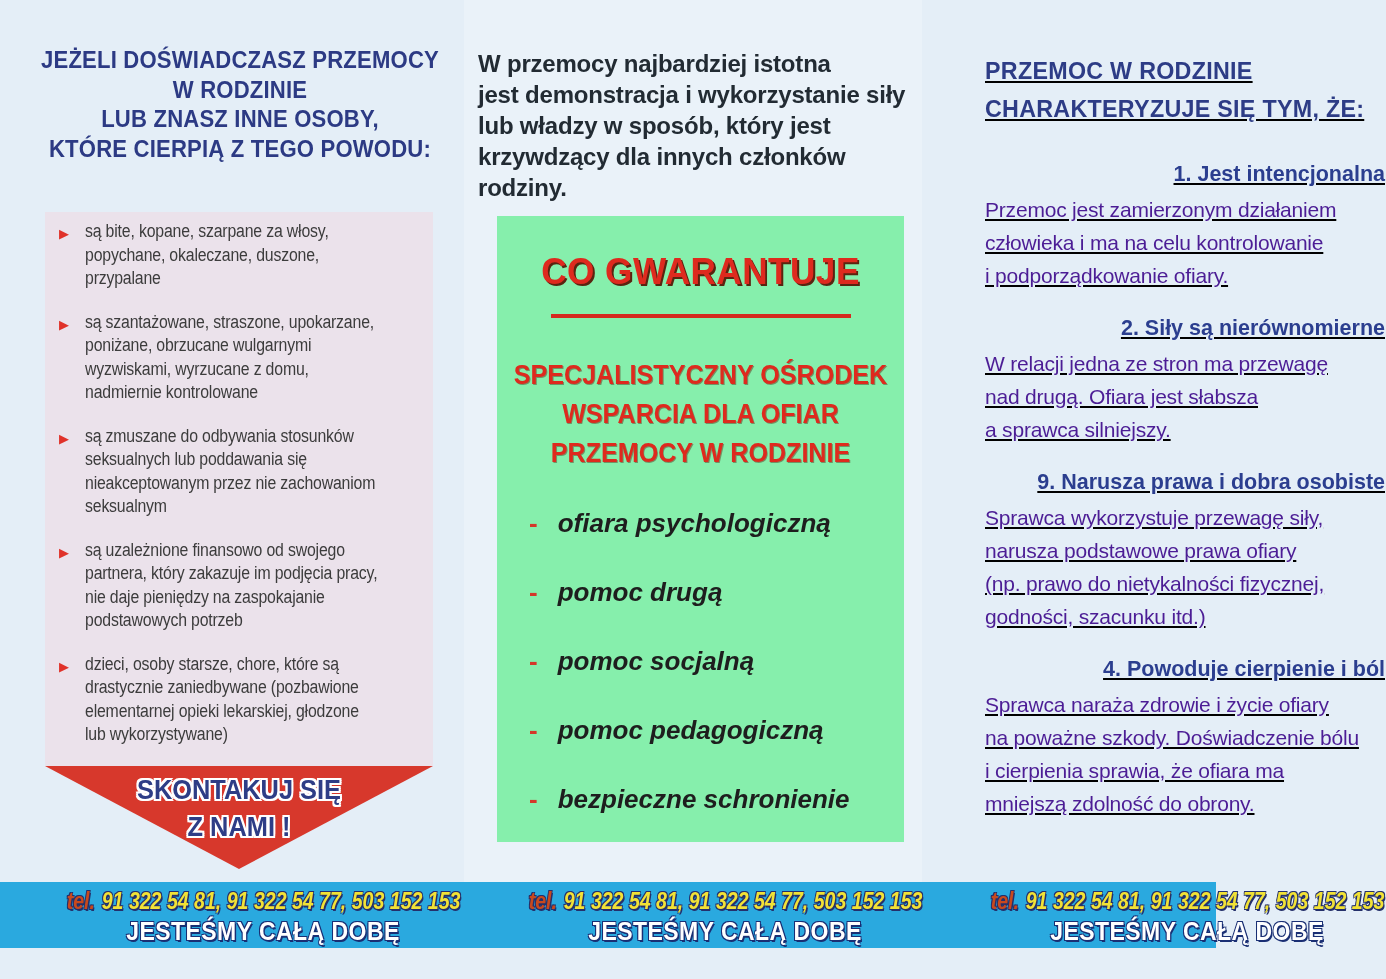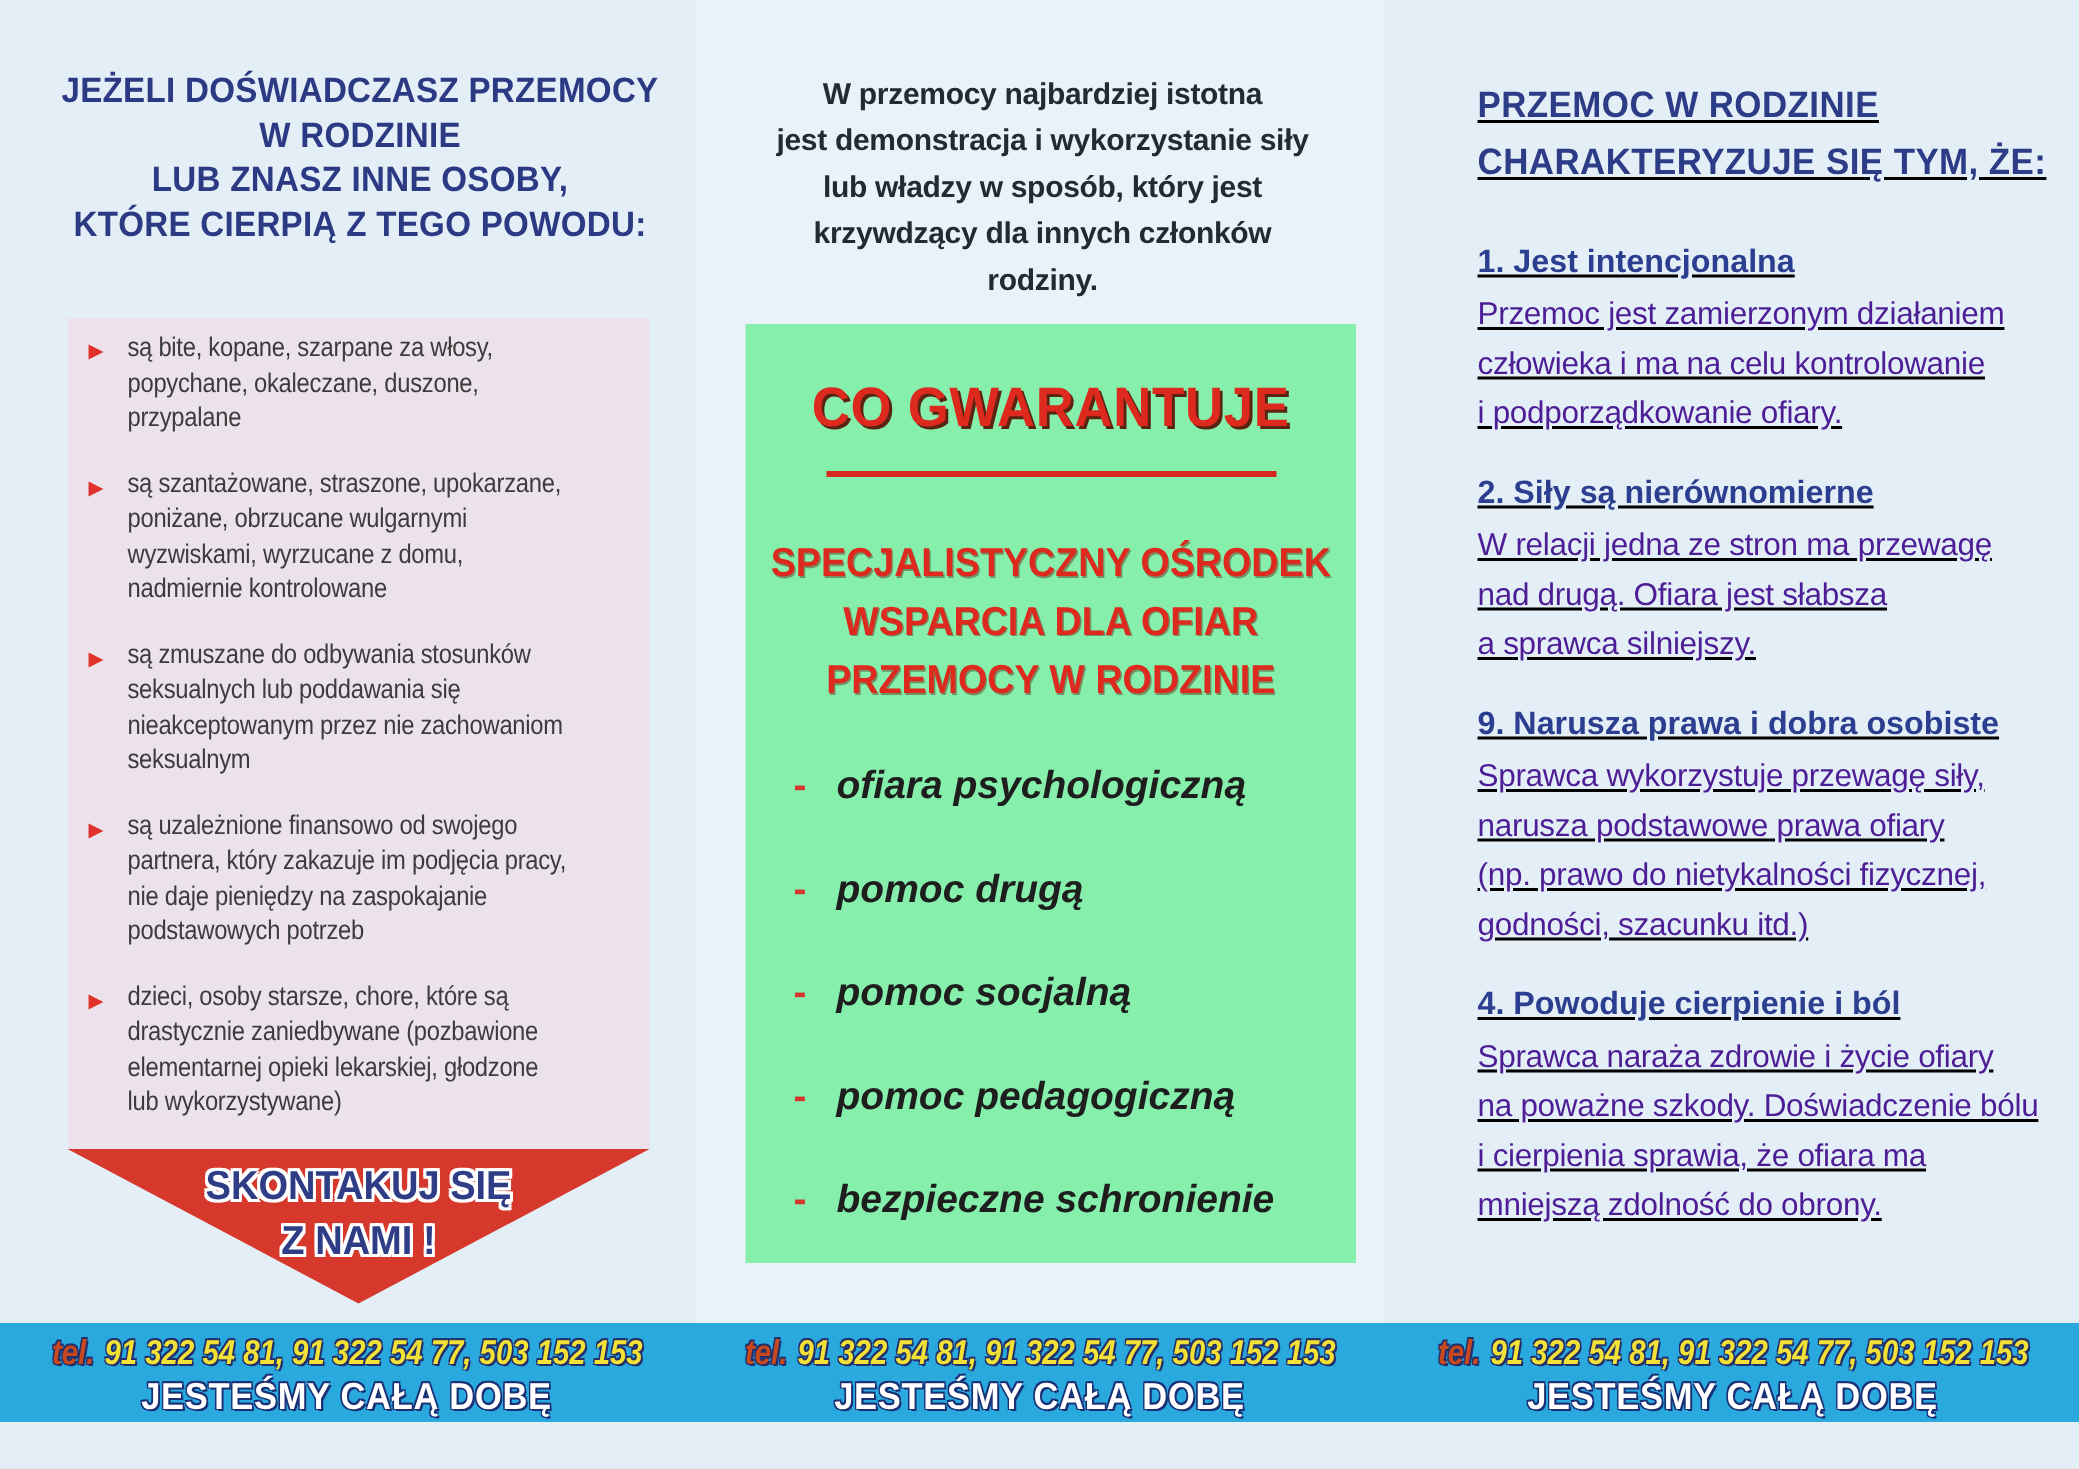--- a/index.html
+++ b/index.html
@@ -41,22 +41,22 @@
     text-align: center; color: #2e3d86; font-weight: bold;
     font-size: 27px; line-height: 37px;
     transform: scaleX(0.94); transform-origin: center top;
     text-shadow: -2px -2px 0 #fff, 2px -2px 0 #fff, -2px 2px 0 #fff, 2px 2px 0 #fff,
                  0 -2px 0 #fff, 0 2px 0 #fff, -2px 0 0 #fff, 2px 0 0 #fff;
   }
 
   
   .intro {
     position: absolute; left: 478px; top: 48px; width: 434px; margin: 0;
-    text-align: center; color: #222b33; font-weight: bold;
-    font-size: 20px; line-height: 31px; letter-spacing: -0.2px; white-space: pre;
+    text-align: left; color: #222b33; font-weight: bold;
+    font-size: 24px; line-height: 31px; letter-spacing: -0.2px; white-space: pre;
   }
   .yellow-box {
     position: absolute; left: 497px; top: 216px; width: 407px; height: 626px;
     background: #86efac; padding-top: 1px;
   }
   .box-title {
     margin-top: 33px; text-align: center; color: #de2a1e; font-weight: bold;
     font-size: 37px; line-height: 44px; letter-spacing: 0.5px;
     transform: scaleX(0.95); transform-origin: center top;
     text-shadow: 2px 2px 0 #5a2410;
@@ -76,27 +76,27 @@
   .dash { color: #d5382a; margin-right: 20px; font-style: normal; }
 
   
   .right-panel { position: absolute; left: 985px; top: 52px; width: 400px; text-decoration: underline; }
   .right-title {
     color: #2d3c86; font-weight: bold; font-size: 24.5px; line-height: 38px;
     letter-spacing: 0.3px; transform: scaleX(0.95); transform-origin: left top;
     margin-bottom: 32px;
   }
   .section { margin-bottom: 22px; }
-  .sec-heading { color: #2b3e8f; font-weight: bold; font-size: 21.5px; line-height: 28px; margin-bottom: 5px; }
+  .sec-heading { color: #2b3e8f; font-weight: bold; font-size: 21.5px; line-height: 28px; margin-bottom: 5px; text-align: right; }
   .sec-body { color: #4c1d95; font-size: 21px; line-height: 33px; letter-spacing: -0.2px; white-space: pre; }
 
   
   .footer-bar {
-    position: absolute; left: 0; top: 882px; width: 1386px; height: 66px;
-    background: #2aa9df; display: flex;
+    position: absolute; left: 0; top: 882px; width: 1216px; height: 66px;
+    background: #2aa9df; display: flex; padding-left: 32px;
   }
   .footer-cell { width: 462px; text-align: center; padding-top: 6px; }
   .phone-line {
     font-size: 23px; font-weight: bold; font-style: italic; white-space: nowrap;
     transform: scaleX(0.85); transform-origin: center top;
     text-shadow: -1px -1px 0 #25306b, 1px -1px 0 #25306b, -1px 1px 0 #25306b, 1.5px 1.5px 0 #25306b;
   }
   .tel { color: #c8491e; margin-right: 8px; }
   .nums { color: #f2e236; }
   .avail {

